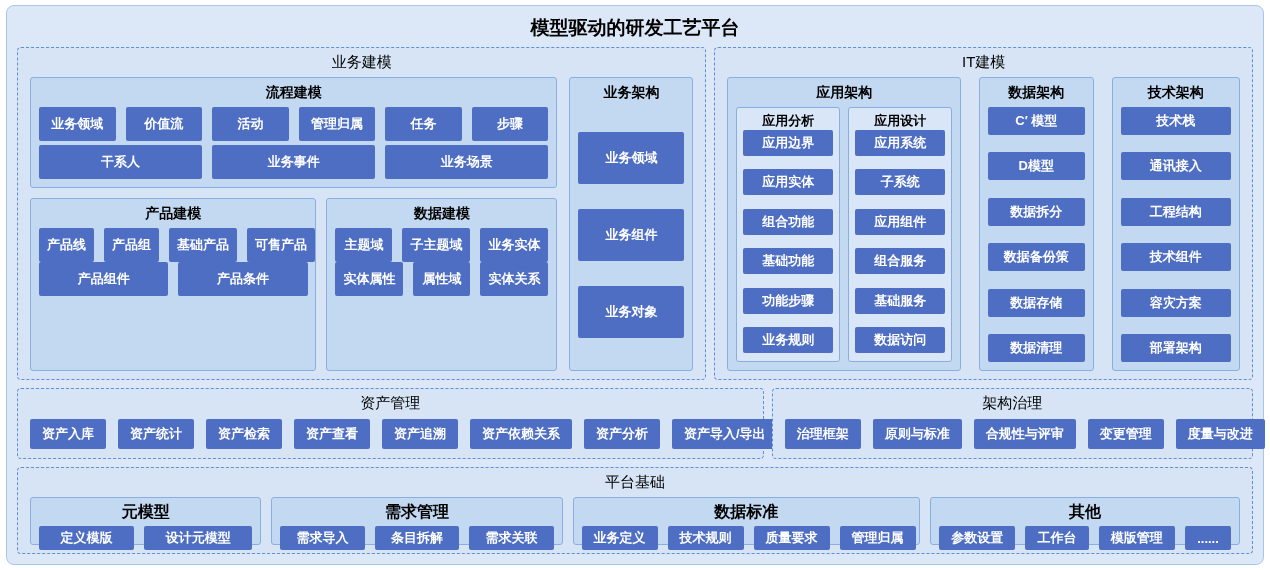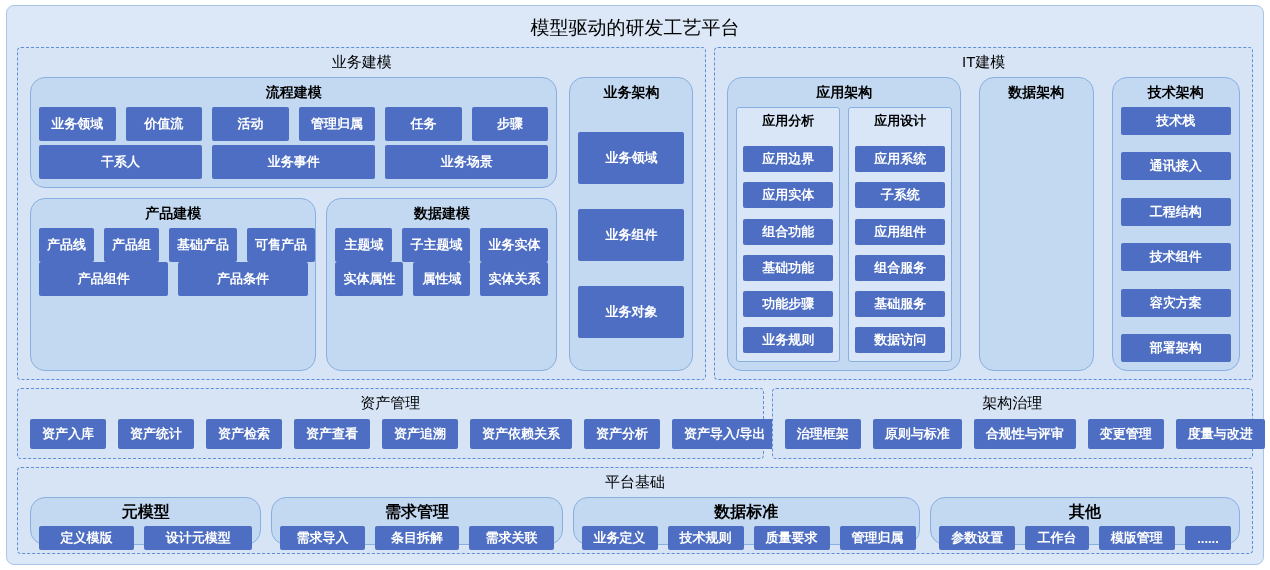--- a/index.html
+++ b/index.html
@@ -6,30 +6,30 @@
     --page_bg:#ffffff; --panel_bg:#dce8f7; --panel_border:#a9c6e8;
     --dashed_bg:#d6e4f6; --dashed_border:#5f8fd9;
     --box_bg:#c3d9f2; --box_border:#88afdf; --subbox_bg:#d8e6f8;
     --button_bg:#4d6ec2; --button_text:#ffffff; --title_color:#000000;
   }
   *{box-sizing:border-box}
   body{margin:0;background:var(--page_bg);font-family:"Liberation Sans","DejaVu Sans",sans-serif}
   .page{width:1270px;height:570px;padding:5px 6px;overflow:hidden}
   .panel{height:100%;background:var(--panel_bg);border:1px solid var(--panel_border);border-radius:8px;
          padding:2px 10px 10px;display:flex;flex-direction:column}
-  .main-title{font-size:19px;font-weight:normal;text-align:center;padding:7px 0 6px;color:var(--title_color)}
+  .main-title{font-size:19px;font-weight:bold;text-align:center;padding:7px 0 6px;color:var(--title_color)}
   .rows{display:flex;flex-direction:column;flex:1;gap:8px;min-height:0}
   .row{display:flex;gap:8px;min-height:0}
   .row-top{flex:330 1 0}
   .row-mid{flex:70 1 0}
   .row-bot{flex:86 1 0}
   .dashed{background:var(--dashed_bg);border:1px dashed var(--dashed_border);border-radius:4px;
           padding:2px 12px 8px;display:flex;flex-direction:column;min-width:0}
   .sec-title{font-size:15px;font-weight:normal;text-align:center;padding:3px 0 5px;color:var(--title_color)}
-  .box{background:var(--box_bg);border:1px solid var(--box_border);border-radius:15px;
+  .box{background:var(--box_bg);border:1px solid var(--box_border);border-radius:3px;
        padding:3px 8px 8px;display:flex;flex-direction:column;min-width:0}
   .box-title{font-size:14px;font-weight:bold;text-align:center;padding:3px 0 5px;color:var(--title_color)}
   .btn{background:var(--button_bg);color:var(--button_text);font-size:13px;font-weight:bold;
        display:flex;align-items:center;justify-content:center;border-radius:2px;text-align:center;
        white-space:nowrap;cursor:pointer}
   .btn-row{display:flex;gap:10px}
   .btn-row .btn{flex:1;height:34px;padding:0 8px}
   .fit-row .btn{flex:1 1 auto;padding:0 12px}
   .mt{margin-top:4px}
   
@@ -43,21 +43,21 @@
   .box-bizarch{flex:0 0 124px}
   .vspread{flex:1;display:flex;flex-direction:column;justify-content:space-evenly}
   .btn-tall{height:52px;padding:0 6px}
   
   .sec-it{flex:537 1 0}
   .it-body{display:flex;gap:18px;flex:1;min-height:0}
   .box-apparch{flex:250 1 0}
   .sub-row{display:flex;gap:8px;flex:1;min-height:0}
   .subbox{flex:1;background:var(--subbox_bg);border:1px solid var(--box_border);border-radius:3px;
           padding:2px 6px 8px;display:flex;flex-direction:column;min-width:0}
-  .subbox .box-title{font-size:13px;padding:2px 0 16px}
+  .subbox .box-title{font-size:13px;padding:2px 0 0}
   .vstack{flex:1;display:flex;flex-direction:column;justify-content:space-between}
   .vstack .btn{height:26px;padding:0 4px}
   .box-dataarch{flex:112 1 0}
   .box-techarch{flex:128 1 0}
   .box-dataarch .vstack .btn,.box-techarch .vstack .btn{height:28px}
   
   .sec-asset{flex:755 1 0}
   .sec-gov{flex:477 1 0}
   .sec-asset .btn-row,.sec-gov .btn-row{flex:1;align-items:center;gap:12px}
   .sec-asset .btn,.sec-gov .btn{height:30px}
@@ -178,20 +178,28 @@
                     <div class="btn">组合服务</div>
                     <div class="btn">基础服务</div>
                     <div class="btn">数据访问</div>
                   </div>
                 </div>
               </div>
             </div>
 
             <div class="box box-dataarch">
               <div class="box-title">数据架构</div>
+              <div class="vstack">
+                <div class="btn">C′ 模型</div>
+                <div class="btn">D模型</div>
+                <div class="btn">数据拆分</div>
+                <div class="btn">数据备份策</div>
+                <div class="btn">数据存储</div>
+                <div class="btn">数据清理</div>
+              </div>
             </div>
 
             <div class="box box-techarch">
               <div class="box-title">技术架构</div>
               <div class="vstack">
                 <div class="btn">技术栈</div>
                 <div class="btn">通讯接入</div>
                 <div class="btn">工程结构</div>
                 <div class="btn">技术组件</div>
                 <div class="btn">容灾方案</div>

